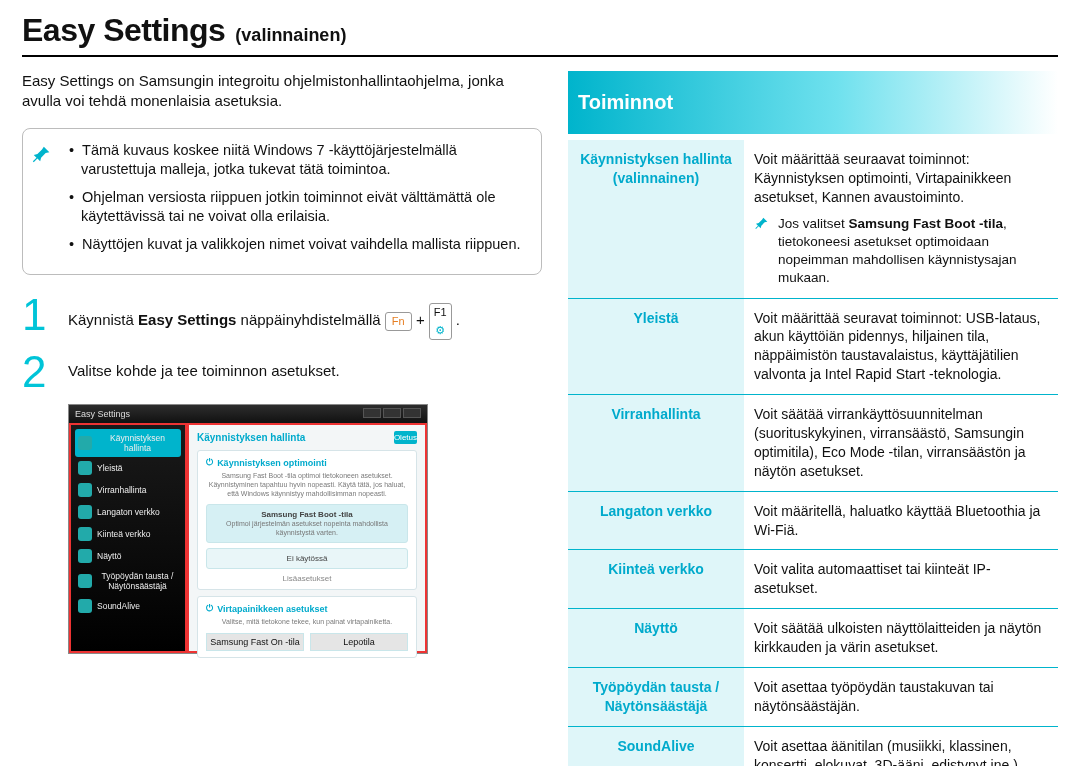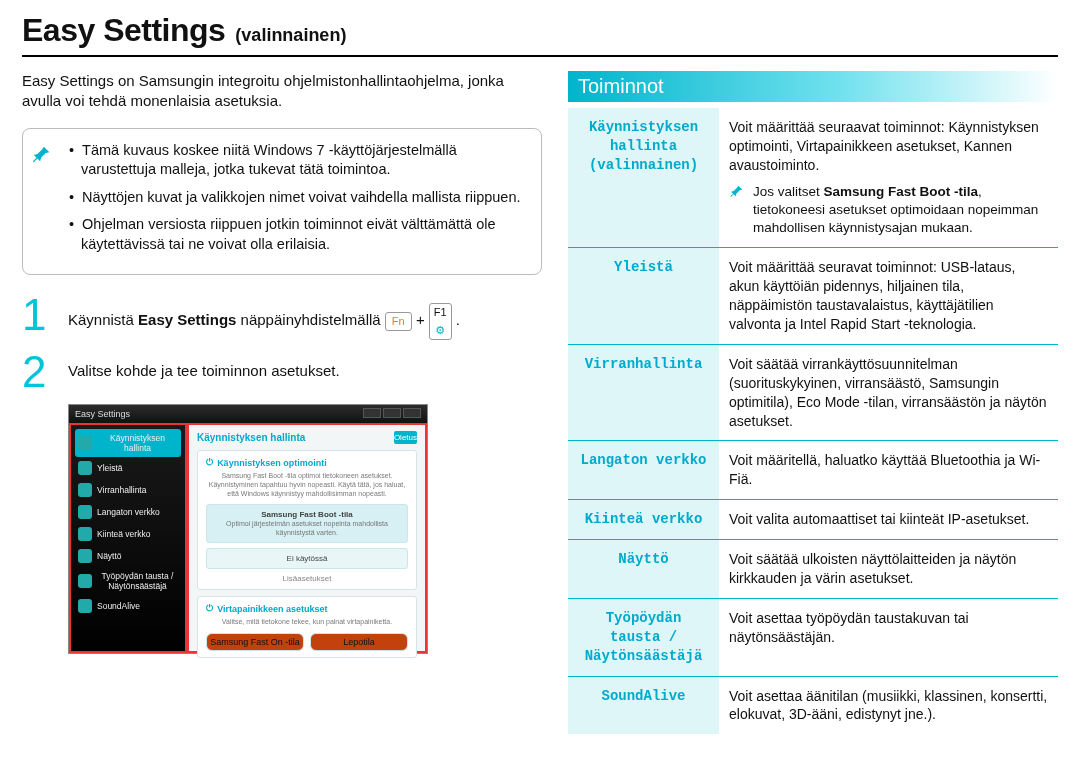--- a/index.html
+++ b/index.html
@@ -50,28 +50,28 @@
   .crumb { display:flex; justify-content:space-between; align-items:center;}
   .crumb-l { color:#00aacc; font-weight:700; font-size:10px;}
   .btn-def { background:#00b4cc; color:#fff; font-size:8px; padding:2px 0; border-radius:2px;}
   .card { background:#fff; border:1px solid #d6e4e8; border-radius:3px; padding:6px 8px;}
   .card h5 { font-size:9px; color:#00aacc; margin-bottom:4px; display:flex; align-items:center; gap:4px;}
   .card p { font-size:7px; color:#7a7a7a; line-height:1.25; margin-bottom:6px;}
   .opt { background:#e9f6f8; border:1px solid #c9e6ea; border-radius:3px; padding:5px 6px; font-size:8px; color:#444; margin-bottom:5px;}
   .opt.sel { background:#d6f0f4;}
   .more { font-size:8px; color:#888;}
   .card2-sub { display:flex; gap:6px; margin-top:4px;}
-  .pill { flex:1; background:#c2410c; border:1px solid #c9e6ea; border-radius:6px; height:18px;}
-
-  
-  .sec-title { background:linear-gradient(90deg,#00b4cc 0%,#6fe1ee 55%, #ffffff 100%); color:#fff; font-weight:400; font-size:20px; padding:4px 10px; margin-bottom:6px; }
+  .pill { flex:1; background:#e5e5e5; border:1px solid #c9e6ea; border-radius:0; height:18px;}
+
+  
+  .sec-title { background:linear-gradient(90deg,#00b4cc 0%,#6fe1ee 55%, #ffffff 100%); color:#fff; font-weight:700; font-size:20px; padding:20px 10px; margin-bottom:6px; }
   table.feat { width:100%; border-collapse:collapse; font-size:14px; }
   table.feat td { padding:10px 10px; vertical-align:top; border-bottom:1px solid #00b4cc; line-height:1.35;}
   table.feat tr:last-child td { border-bottom:none;}
-  td.lab { width:151px; background:#dff6f9; color:#00aacc; font-weight:700; text-align:center; vertical-align:middle;font-family:Liberation Mono, monospace;}
+  td.lab { width:176px; background:#dff6f9; color:#00aacc; font-weight:700; text-align:center; vertical-align:middle;}
   .inline-note { display:flex; gap:6px; margin-top:8px; font-size:13.5px;}
   .inline-note .ico { color:#00b4cc; width:18px; flex:0 0 18px;}
 </style>
 </head>
 <body>
 
 <div class="page">
 
   <div class="header">
     <div class="title-wrap">
@@ -87,22 +87,22 @@
       <p class="intro">Easy Settings on Samsungin integroitu ohjelmistonhallintaohjelma, jonka avulla voi tehdä monenlaisia asetuksia.</p>
 
       <div class="note-box">
         <div class="note-icon">
           <svg viewBox="0 0 24 24" width="22" height="22" fill="#00b4cc">
               <path d="M14 4l6 6-4 1-5 5-1 4-3-3-4 4-1-1 4-4-3-3 4-1 5-5z"></path>
             </svg>
         </div>
         <ul class="note-list">
           <li>Tämä kuvaus koskee niitä Windows 7 -käyttöjärjestelmällä varustettuja malleja, jotka tukevat tätä toimintoa.</li>
+          <li>Ohjelman versiosta riippuen jotkin toiminnot eivät välttämättä ole käytettävissä tai ne voivat olla erilaisia.</li>
           <li>Näyttöjen kuvat ja valikkojen nimet voivat vaihdella mallista riippuen.</li>
-          <li>Ohjelman versiosta riippuen jotkin toiminnot eivät välttämättä ole käytettävissä tai ne voivat olla erilaisia.</li>
         </ul>
       </div>
 
       <div class="steps">
         <div class="step">
           <div class="step-num">1</div>
           <div class="step-body">
             <span>Käynnistä </span><b>Easy Settings</b><span> näppäinyhdistelmällä </span>
             <span class="keycap fn">Fn</span>
             <span>+</span>

